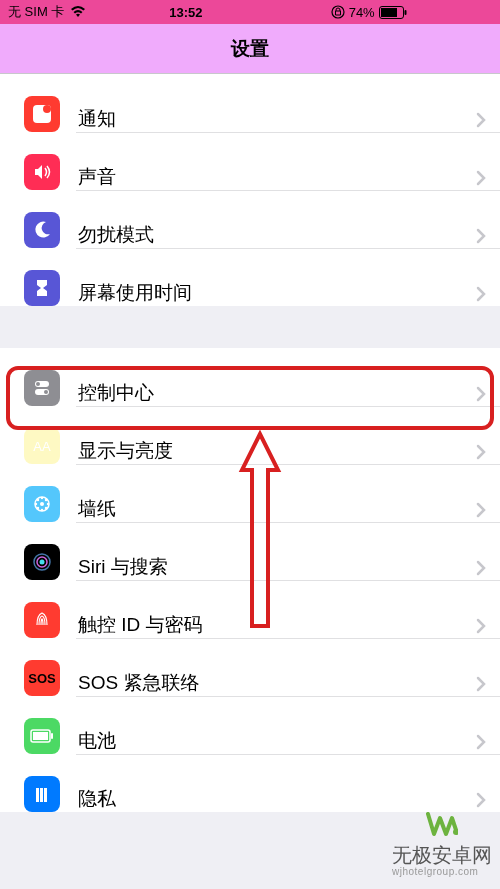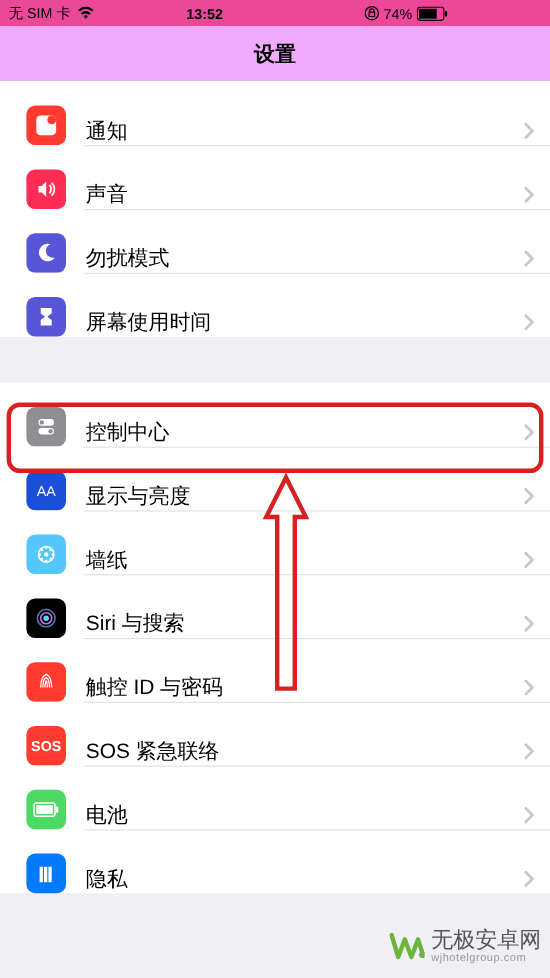--- a/index.html
+++ b/index.html
@@ -78,20 +78,21 @@
       z-index: 10;
     }
     .watermark {
       position: absolute;
       right: 8px;
       bottom: 12px;
       display: flex;
       align-items: center;
       gap: 6px;
       z-index: 20;
+      flex-direction: column;
     }
     .watermark-text { font-size: 20px; color: #555; font-weight: 500; }
     .watermark-sub { font-size: 10px; color: #999; letter-spacing: 0.5px; }
     .watermark-block { display: flex; flex-direction: column; line-height: 1.1; }
     .wlogo { width: 32px; height: 26px; }
   </style>
 </head>
 <body>
 
 <div class="status-bar">
@@ -182,21 +183,21 @@
           <rect x="4" y="12" width="14" height="6" rx="3" fill="#fff"></rect>
           <circle cx="15" cy="15" r="2" fill="#8e8e93"></circle>
         </svg>
     </div>
     <div class="row-label">控制中心</div>
     <div class="row-chevron"><svg width="10" height="16" viewBox="0 0 10 16">
           <path d="M2 2 L8 8 L2 14" fill="none" stroke="#c7c7cc" stroke-width="2.5" stroke-linecap="round"></path>
         </svg></div>
   </div>
   <div class="row">
-    <div class="row-icon" style="background:#1d4ed8">
+    <div class="row-icon" style="background:#fef9c3">
       <svg width="24" height="20" viewBox="0 0 24 20">
           <text x="12" y="15" font-size="13" font-weight="500" fill="#fff" text-anchor="middle">AA</text>
         </svg>
     </div>
     <div class="row-label">显示与亮度</div>
     <div class="row-chevron"><svg width="10" height="16" viewBox="0 0 10 16">
           <path d="M2 2 L8 8 L2 14" fill="none" stroke="#c7c7cc" stroke-width="2.5" stroke-linecap="round"></path>
         </svg></div>
   </div>
   <div class="row">
@@ -239,21 +240,21 @@
       <svg width="22" height="22" viewBox="0 0 22 22">
           <path d="M6 16 q0 -10 5 -12 q5 2 5 12 M8 16 q0 -8 3 -9 q3 1 3 9 M10 16 q0 -5 1 -6 q1 1 1 6" fill="none" stroke="#fff" stroke-width="1.2"></path>
         </svg>
     </div>
     <div class="row-label">触控 ID 与密码</div>
     <div class="row-chevron"><svg width="10" height="16" viewBox="0 0 10 16">
           <path d="M2 2 L8 8 L2 14" fill="none" stroke="#c7c7cc" stroke-width="2.5" stroke-linecap="round"></path>
         </svg></div>
   </div>
   <div class="row">
-    <div class="row-icon" style="background:#ff3b30;color:#ffffff;font-size:13px;font-weight:700">SOS</div>
+    <div class="row-icon" style="background:#ff3b30;color:#000000;font-size:13px;font-weight:700">SOS</div>
     <div class="row-label">SOS 紧急联络</div>
     <div class="row-chevron"><svg width="10" height="16" viewBox="0 0 10 16">
           <path d="M2 2 L8 8 L2 14" fill="none" stroke="#c7c7cc" stroke-width="2.5" stroke-linecap="round"></path>
         </svg></div>
   </div>
   <div class="row">
     <div class="row-icon" style="background:#4cd964">
       <svg width="24" height="14" viewBox="0 0 24 14">
           <rect x="1" y="1" width="19" height="12" rx="2" fill="none" stroke="#fff" stroke-width="1.5"></rect>
           <rect x="3" y="3" width="15" height="8" fill="#fff"></rect>

